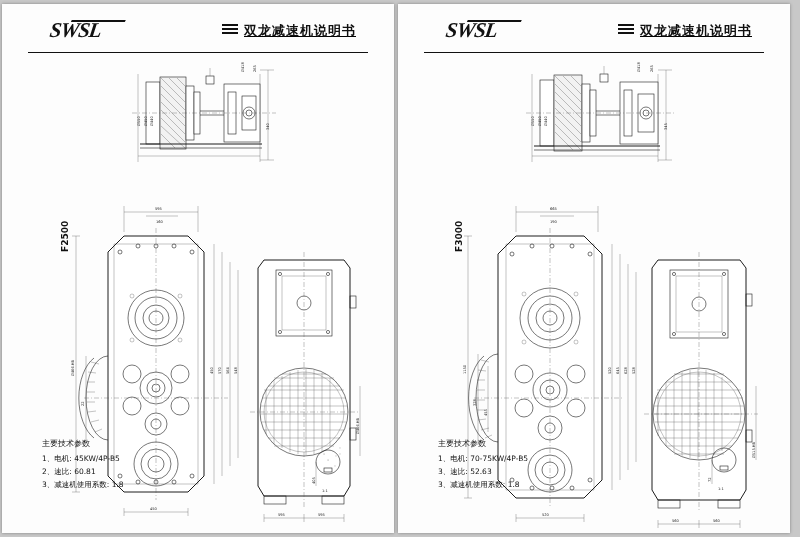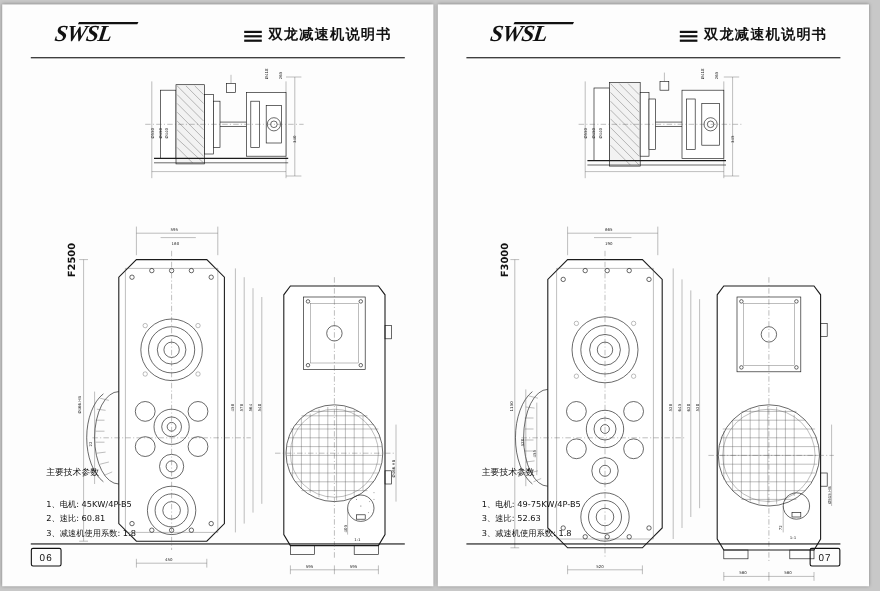--- a/index.html
+++ b/index.html
@@ -6,34 +6,34 @@
   body{width:800px;height:537px;font-family:"Liberation Sans",sans-serif;}
   .spread{position:relative;width:800px;height:537px;background:#c8c8c8;display:flex;}
   .page{position:relative;width:392px;height:529px;margin:4px 2px;background:#fdfdfd;box-shadow:0 0 3px rgba(0,0,0,.35);overflow:hidden;}
   .page-inner{position:absolute;left:0;top:0;right:0;bottom:0;}
 
   
   .header{position:absolute;left:26px;right:26px;top:14px;height:34px;border-bottom:1.5px solid #111;}
   .logo{position:absolute;left:22px;top:0px;font-family:"Liberation Serif",serif;font-style:italic;font-weight:bold;font-size:21px;letter-spacing:-1px;color:#111;transform:skewX(-8deg);}
   .logo .sw{position:relative;}
   .logo-bar{position:absolute;left:20px;top:2px;width:54px;height:2px;background:#111;transform:skewX(-20deg);}
-  .title-block{position:absolute;right:12px;top:4px;display:flex;align-items:flex-end;}
+  .title-block{position:absolute;right:12px;top:4px;display:flex;align-items:flex-start;text-decoration:underline;}
   .title-block .bars{display:inline-block;margin-right:6px;}
   .title-block .bars i{display:block;width:16px;height:2px;background:#111;margin:2px 0;}
   .doc-title{font-family:"DejaVu Sans",sans-serif;font-size:13px;font-weight:bold;color:#111;letter-spacing:1px;}
 
   
   .footer{position:absolute;left:26px;right:26px;bottom:18px;height:20px;border-top:1.5px solid #111;}
   .pagenum{position:absolute;top:3px;width:26px;height:15px;border:1px solid #111;border-radius:2px;font-size:9px;color:#111;display:flex;align-items:center;justify-content:center;letter-spacing:1px;}
   .pagenum.left{left:0;}
   .pagenum.right{right:0;}
 
   
   .specs{position:absolute;left:40px;bottom:42px;font-family:"DejaVu Sans",sans-serif;font-size:7.5px;color:#111;line-height:1.75;}
-  .specs .sp-title{font-size:8px;margin-bottom:15px;}
+  .specs .sp-title{font-size:8px;margin-bottom:1px;}
 
   
   .canvas{position:absolute;left:26px;top:52px;width:340px;height:400px;}
   svg{display:block;overflow:visible;}
   .ln{stroke:#1c1c1c;fill:none;stroke-width:.6;}
   .ln2{stroke:#1c1c1c;fill:none;stroke-width:1;}
   .thin{stroke:#555;fill:none;stroke-width:.35;}
   .dash{stroke:#555;fill:none;stroke-width:.35;stroke-dasharray:5 2 1 2;}
   .hatch{stroke:#333;stroke-width:.3;}
   .fillw{fill:#ffffff;}
@@ -296,23 +296,20 @@
         </svg>
       </div>
 
       <div class="specs">
         <div class="sp-title">主要技术参数</div>
         <div>1、电机: 45KW/4P-B5</div>
         <div>2、速比: 60.81</div>
         <div>3、减速机使用系数: 1.8</div>
       </div>
 
-      <div class="footer">
-        <div class="pagenum left">06</div>
-      </div>
 
     </div>
   </div>
 
   <div class="page">
     <div class="page-inner">
 
       <div class="header">
         <div class="logo">
           <span class="sw">SWSL</span>
@@ -525,25 +522,22 @@
             <text class="dimtxt" x="294" y="434">1:1</text>
             <line class="thin" x1="288" y1="404" x2="288" y2="428"></line>
             <text class="dimtxt" transform="translate(287,426) rotate(-90)">72</text>
           </g>
 
         </svg>
       </div>
 
       <div class="specs">
         <div class="sp-title">主要技术参数</div>
-        <div>1、电机: 49-75KW/4P-B5</div>
+        <div>1、电机: 70-75KW/4P-B5</div>
         <div>3、速比: 52.63</div>
         <div>3、减速机使用系数: 1.8</div>
       </div>
 
-      <div class="footer">
-        <div class="pagenum right">07</div>
-      </div>
 
     </div>
   </div>
 
 </div>
 
 </body></html>

